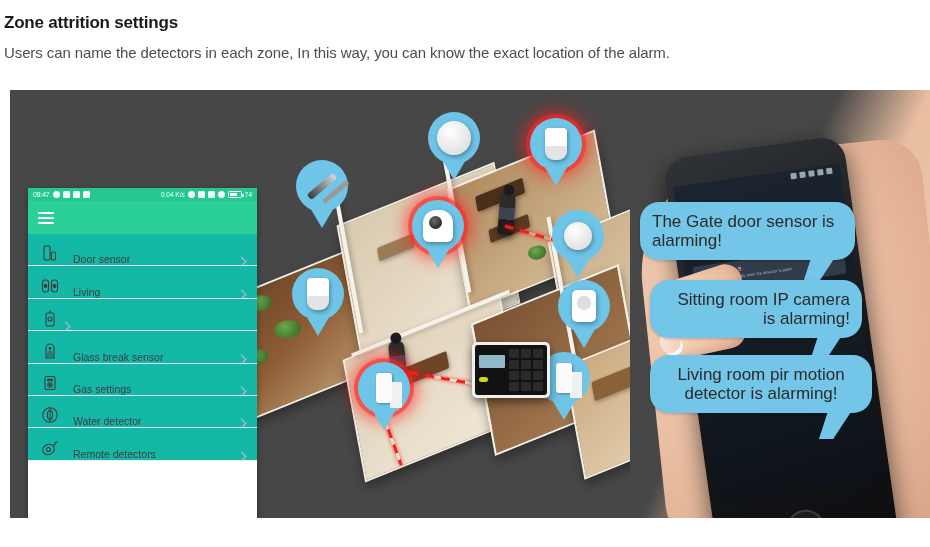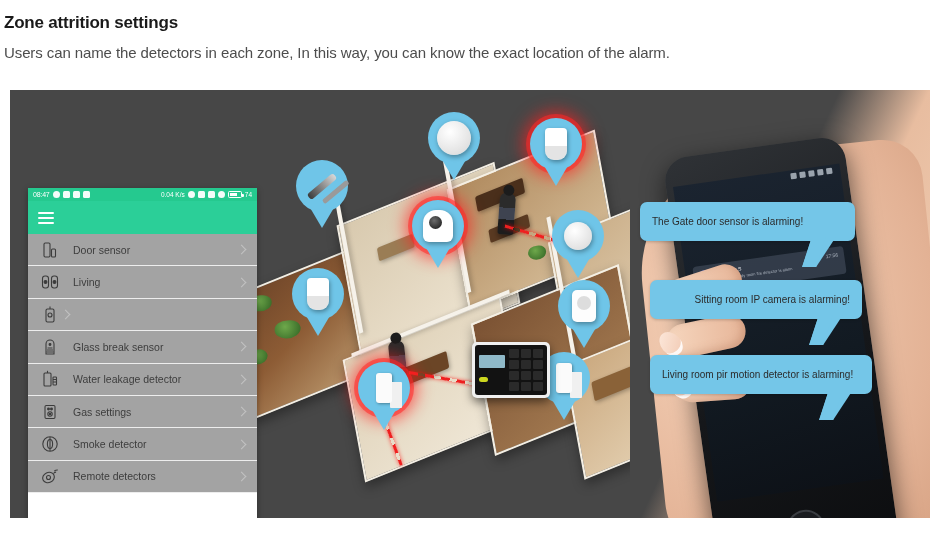--- a/index.html
+++ b/index.html
@@ -260,41 +260,41 @@
     width: 38px; height: 38px;
     border-radius: 50%;
     border: 2px solid #3a3d42;
     background: #1a1c20;
   }
 
   
   .bubble {
     position: absolute;
     background: #74c6e8;
-    border-radius: 7px;
+    border-radius: 19px;
     padding: 10px 12px;
-    font-size: 10px;
+    font-size: 17px;
     line-height: 19px;
     color: #2b2b2b;
     z-index: 20;
     box-shadow: 0 1px 3px rgba(0,0,0,0.2);
   }
   .bubble::after {
     content: "";
     position: absolute;
     right: 24px; bottom: -26px;
     border-left: 14px solid #74c6e8;
     border-right: 10px solid transparent;
     border-top: 30px solid #74c6e8;
     border-bottom: 0;
     transform: skewX(-18deg);
   }
   .bubble-1 { left: 630px; top: 112px; width: 215px; }
   .bubble-2 { left: 640px; top: 190px; width: 212px; text-align: right; }
-  .bubble-3 { left: 640px; top: 265px; width: 222px; }
+  .bubble-3 { left: 640px; top: 265px; width: 222px; text-align: center; }
 
   
   .app {
     position: absolute;
     left: 18px; top: 98px;
     width: 229px; height: 408px;
     background: #ffffff;
     overflow: hidden;
     z-index: 10;
     box-shadow: 0 2px 6px rgba(0,0,0,0.35);
@@ -349,24 +349,24 @@
     left: 0; right: 0;
     text-align: center;
     color: #ffffff;
     font-size: 13px;
     pointer-events: none;
   }
 
   .zone-list { background: #f2f2f2; }
   .zone-item {
     height: 32.4px;
-    background: #a3a3a3;
+    background: #14b8a6;
     border-bottom: 1px solid #ededed;
     display: flex;
-    align-items: center;
+    align-items: flex-end;
     padding: 0 8px 0 10px;
     cursor: pointer;
   }
   .zone-icon {
     width: 24px; height: 24px;
     flex: none;
     display: flex; align-items: center; justify-content: center;
     color: #3c3c3c;
   }
   .zone-icon svg { display: block; }
@@ -592,32 +592,20 @@
           <svg width="20" height="20" viewBox="0 0 20 20" fill="none" stroke="#3c3c3c" stroke-width="1.1">
             <path d="M6 17 V7 a4 4 0 0 1 8 0 v10 z"></path>
               <circle cx="10" cy="7.5" r="0.9" fill="#3c3c3c"></circle>
             <path d="M7.5 11 h5 M7 13 h6 M6.5 15 h7"></path>
           </svg>
         </span>
         <span class="zone-label">Glass break sensor</span>
         <span class="chev"></span>
       </div>
 
-      <div class="zone-item">
-        <span class="zone-icon">
-          <svg width="20" height="20" viewBox="0 0 20 20" fill="none" stroke="#3c3c3c" stroke-width="1.1">
-            <rect x="4" y="4" width="7" height="13" rx="1"></rect>
-              <path d="M7.5 4 V1.8"></path>
-            <rect x="13" y="8" width="3.5" height="8" rx="0.8"></rect>
-              <path d="M13 10.5 h3.5 M13 13 h3.5"></path>
-          </svg>
-        </span>
-        <span class="zone-label">Water leakage detector</span>
-        <span class="chev"></span>
-      </div>
 
       <div class="zone-item">
         <span class="zone-icon">
           <svg width="20" height="20" viewBox="0 0 20 20" fill="none" stroke="#3c3c3c" stroke-width="1.1">
             <rect x="5" y="3.5" width="10" height="13" rx="1.2"></rect>
             <circle cx="8.5" cy="7" r="0.9" fill="#3c3c3c"></circle>
               <circle cx="11.5" cy="7" r="0.9" fill="#3c3c3c"></circle>
             <circle cx="10" cy="12" r="2.2"></circle>
               <circle cx="10" cy="12" r="0.7" fill="#3c3c3c"></circle>
           </svg>
@@ -627,21 +615,21 @@
       </div>
 
       <div class="zone-item">
         <span class="zone-icon">
           <svg width="20" height="20" viewBox="0 0 20 20" fill="none" stroke="#3c3c3c" stroke-width="1.1">
             <circle cx="10" cy="10" r="7.2"></circle>
               <path d="M10 3 V17"></path>
             <ellipse cx="10" cy="10" rx="2.6" ry="4.5"></ellipse>
           </svg>
         </span>
-        <span class="zone-label">Smoke detector</span>
+        <span class="zone-label">Water detector</span>
         <span class="chev"></span>
       </div>
 
       <div class="zone-item">
         <span class="zone-icon">
           <svg width="20" height="20" viewBox="0 0 20 20" fill="none" stroke="#3c3c3c" stroke-width="1.1">
             <ellipse cx="8.5" cy="11.5" rx="6" ry="5" transform="rotate(-25 8.5 11.5)"></ellipse>
             <circle cx="8.5" cy="11.5" r="2"></circle>
             <path d="M13.5 7.5 a3 3 0 0 1 2.6 -1.4 M14.2 5.2 a5 5 0 0 1 3.6 -1.2"></path>
           </svg>

